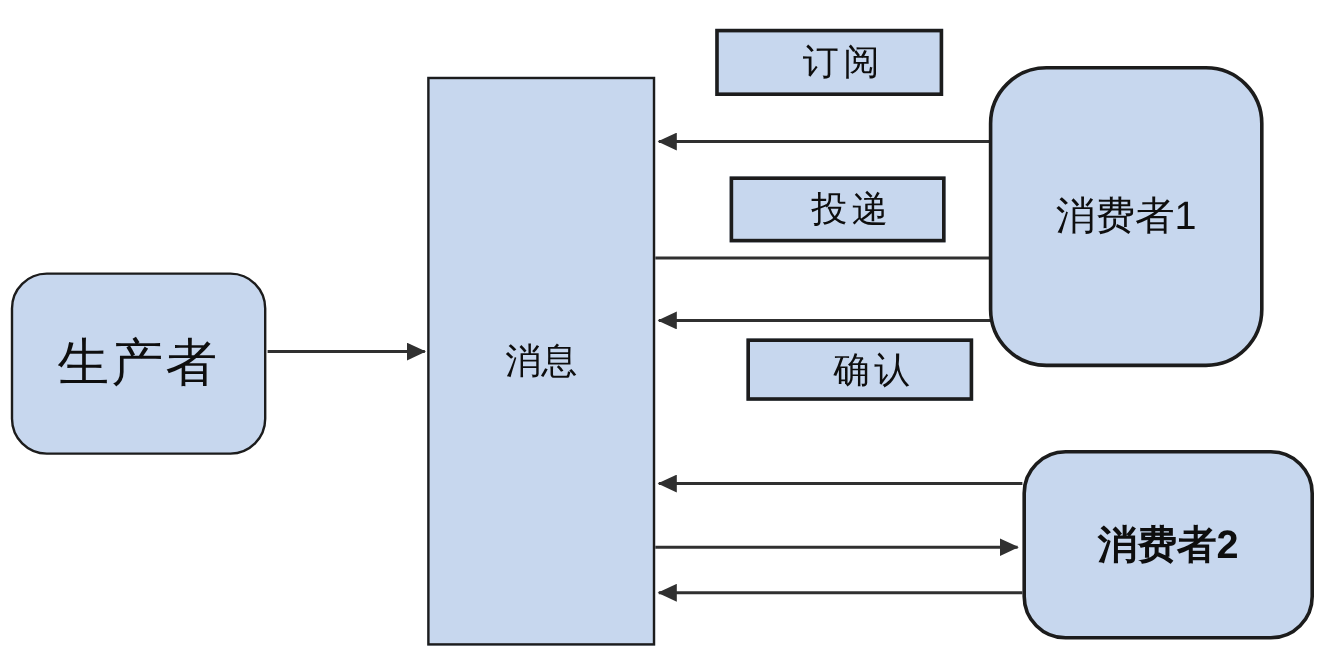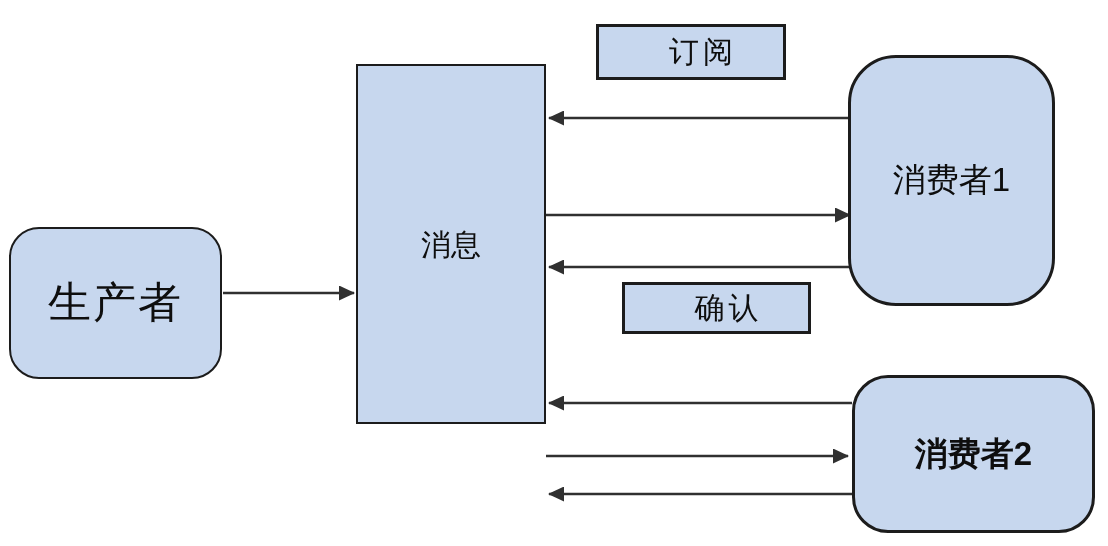--- a/index.html
+++ b/index.html
@@ -36,34 +36,34 @@
   }
   .node-producer {
     left: 9px; top: 227px;
     width: 213px; height: 152px;
     border-radius: 30px;
     font-size: 43px;
     letter-spacing: 2px;
   }
   .node-broker {
     left: 356px; top: 64px;
-    width: 190px; height: 360px;
+    width: 190px; height: 474px;
     border-width: 2.5px;
     border-radius: 0;
     font-size: 30px;
     flex-direction: column;
     gap: 48px;
   }
   .node-broker .broker-line {
     line-height: 45px;
     white-space: nowrap;
   }
   .node-consumer1 {
-    left: 848px; top: 55px;
-    width: 207px; height: 251px;
+    left: 824px; top: 55px;
+    width: 229px; height: 251px;
     border-radius: 48px;
     border-width: 3px;
     font-size: 33px;
   }
   .node-consumer2 {
     left: 852px; top: 375px;
     width: 243px; height: 158px;
     border-radius: 36px;
     border-width: 3px;
     font-size: 33px;
@@ -112,18 +112,21 @@
   </div>
 
   <div class="node node-consumer2">
     <span>消费者2</span>
   </div>
 
   <div class="edge-label label-subscribe">
     <span>订阅</span>
   </div>
 
+  <div class="edge-label label-deliver">
+    <span>投递</span>
+  </div>
 
   <div class="edge-label label-ack">
     <span>确认</span>
   </div>
 
 </div>
 
 </body></html>

